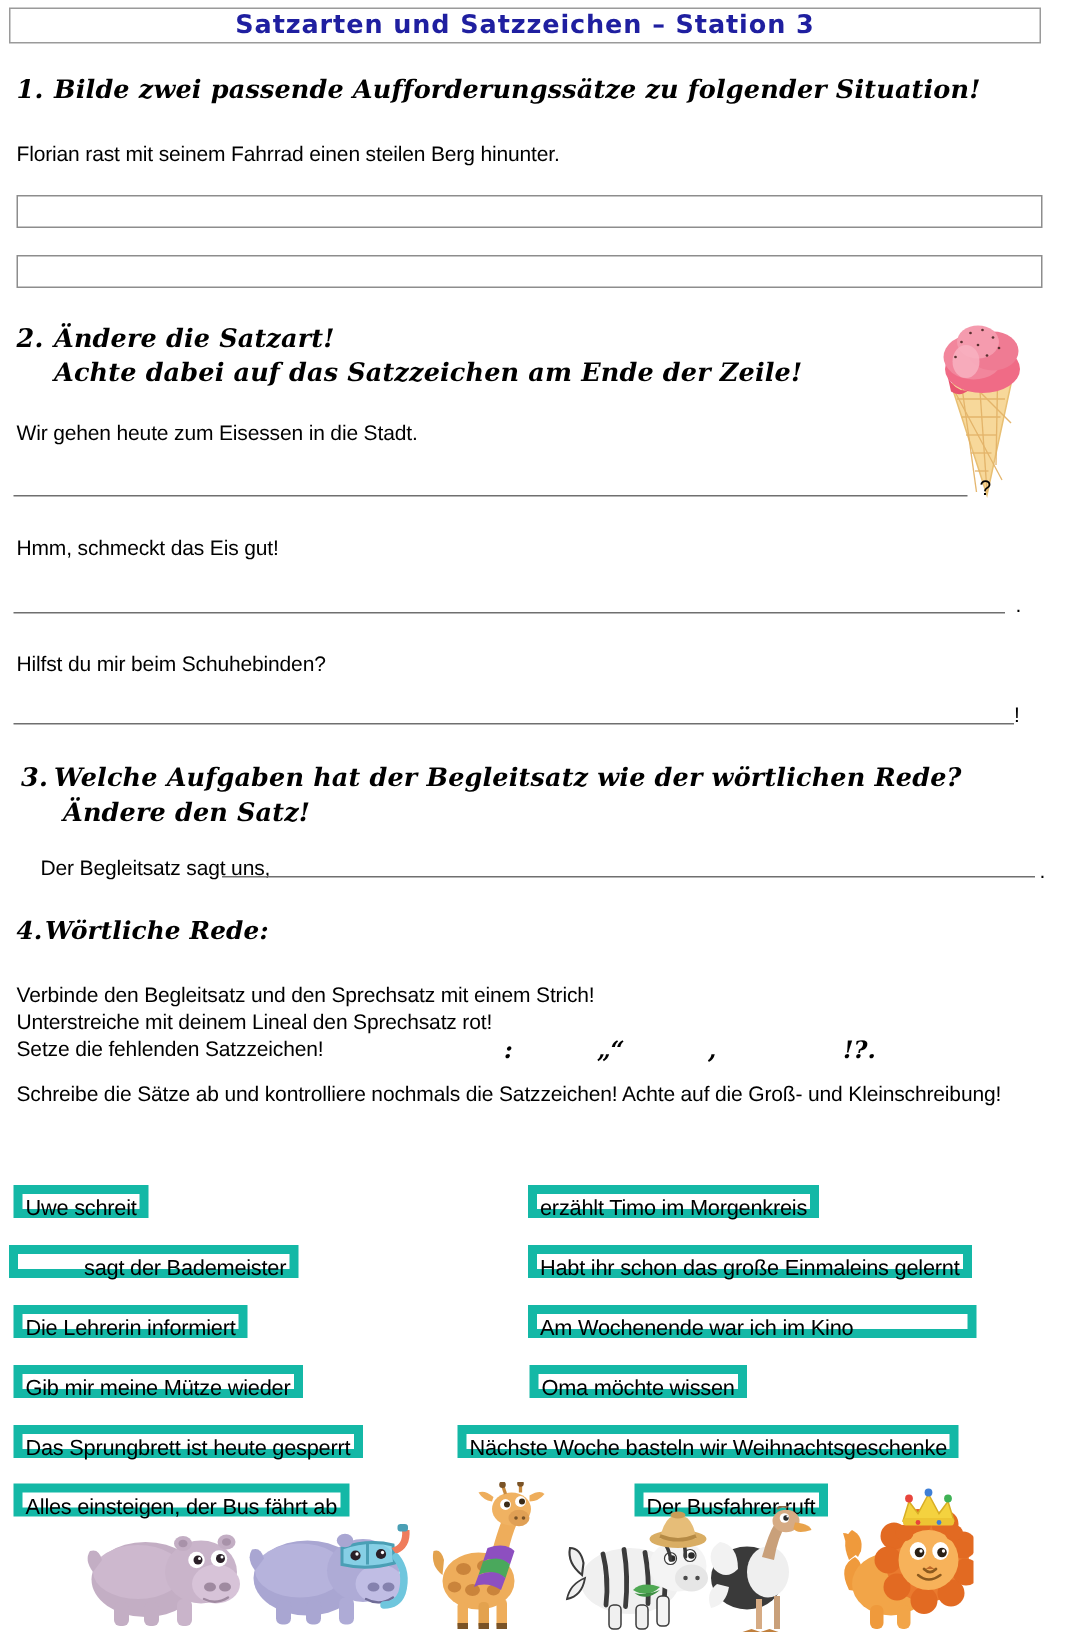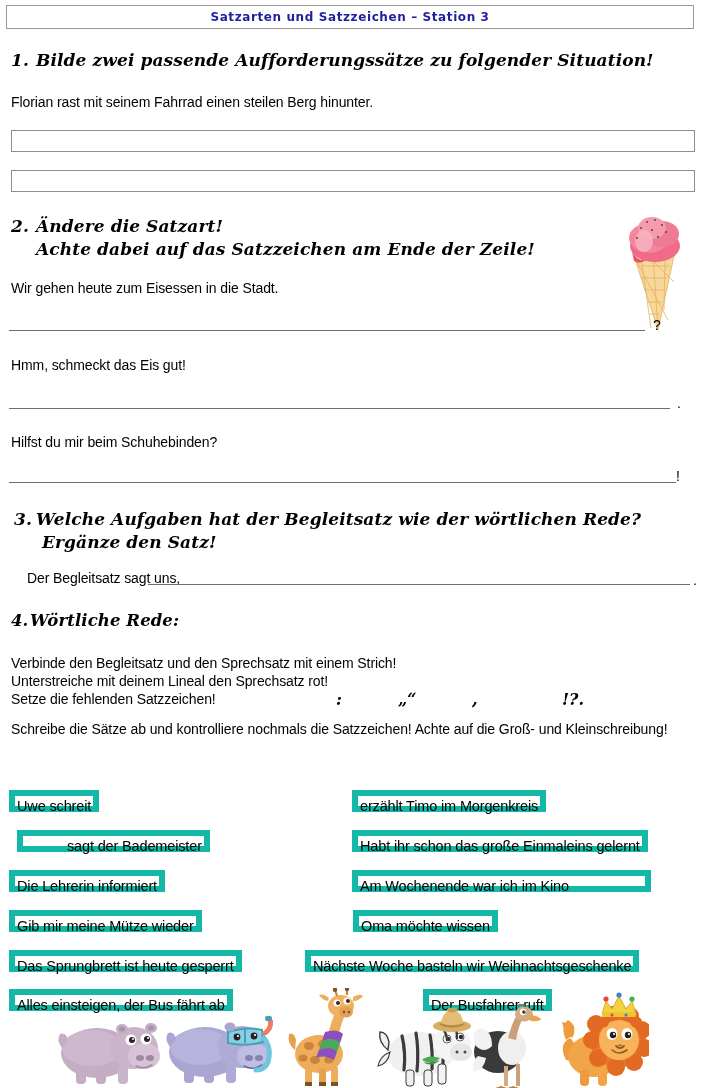--- a/index.html
+++ b/index.html
@@ -16,21 +16,21 @@
 
   
   .title-box{
     position:absolute;left:6px;top:5px;width:688px;height:24px;
     border:1px solid #9a9a9a;
     box-sizing:border-box;
     display:flex;align-items:center;justify-content:center;
   }
   .title-text{
     font-family:"DejaVu Sans", sans-serif;
-    font-weight:bold;font-size:12px;letter-spacing:0.6px;
+    font-weight:bold;font-size:17px;letter-spacing:0.6px;
     color:#1f1fa0;white-space:nowrap;
   }
 
   
   .heading{
     position:absolute;
     font-family:"DejaVu Serif","Liberation Serif",serif;
     font-weight:bold;font-style:italic;
     font-size:17px;letter-spacing:0.1px;white-space:nowrap;
   }
@@ -154,42 +154,42 @@
   <span class="btext" style="left:11px;top:357px;">Hmm, schmeckt das Eis gut!</span>
   <div class="rule" style="left:9px;top:408px;width:661px;"></div>
   <span class="endmark" style="left:677px;top:396px;">.</span>
 
   <span class="btext" style="left:11px;top:434px;">Hilfst du mir beim Schuhebinden?</span>
   <div class="rule" style="left:9px;top:482px;width:667px;"></div>
   <span class="endmark" style="left:676px;top:469px;">!</span>
 
   <span class="heading" style="left:14px;top:509px;">3.</span>
   <span class="heading" style="left:36px;top:509px;">Welche Aufgaben hat der Begleitsatz wie der wörtlichen Rede?</span>
-  <span class="heading" style="left:42px;top:532px;">Ergänze den Satz!</span>
+  <span class="heading" style="left:42px;top:532px;">Ändere den Satz!</span>
 
   <span class="btext" style="left:11px;top:570px;margin-left:16px;">Der Begleitsatz sagt uns,</span>
   <div class="rule" style="left:148px;top:584px;width:542px;"></div>
   <span class="endmark" style="left:693px;top:573px;">.</span>
 
   <span class="heading small" style="left:11px;top:611px;">4.</span>
   <span class="heading small" style="left:30px;top:611px;">Wörtliche Rede:</span>
 
   <span class="btext" style="left:11px;top:655px;">Verbinde den Begleitsatz und den Sprechsatz mit einem Strich!</span>
   <span class="btext" style="left:11px;top:673px;">Unterstreiche mit deinem Lineal den Sprechsatz rot!</span>
   <span class="btext" style="left:11px;top:691px;">Setze die fehlenden Satzzeichen!</span>
 
   <span class="punct" style="left:336px;top:690px;">:</span>
   <span class="punct" style="left:398px;top:690px;">„“</span>
   <span class="punct" style="left:472px;top:690px;">,</span>
   <span class="punct" style="left:562px;top:690px;">!?.</span>
 
   <span class="btext wrap" style="left:11px;top:721px;width:678px;">Schreibe die Sätze ab und kontrolliere nochmals die Satzzeichen! Achte auf die Groß- und Kleinschreibung!</span>
 
   <div class="chip" style="left:9px;top:790px;">Uwe schreit</div>
-  <div class="chip" style="left:17px;top:830px;padding-left:44px;">sagt der Bademeister</div>
+  <div class="chip" style="left:6px;top:830px;padding-left:44px;">sagt der Bademeister</div>
   <div class="chip" style="left:9px;top:870px;">Die Lehrerin informiert</div>
   <div class="chip" style="left:9px;top:910px;">Gib mir meine Mütze wieder</div>
   <div class="chip" style="left:9px;top:950px;">Das Sprungbrett ist heute gesperrt</div>
   <div class="chip" style="left:9px;top:989px;">Alles einsteigen, der Bus fährt ab</div>
 
   <div class="chip" style="left:352px;top:790px;">erzählt Timo im Morgenkreis</div>
   <div class="chip" style="left:352px;top:830px;">Habt ihr schon das große Einmaleins gelernt</div>
   <div class="chip" style="left:352px;top:870px;width:299px;">Am Wochenende war ich im Kino</div>
   <div class="chip" style="left:353px;top:910px;">Oma möchte wissen</div>
   <div class="chip" style="left:305px;top:950px;">Nächste Woche basteln wir Weihnachtsgeschenke</div>

